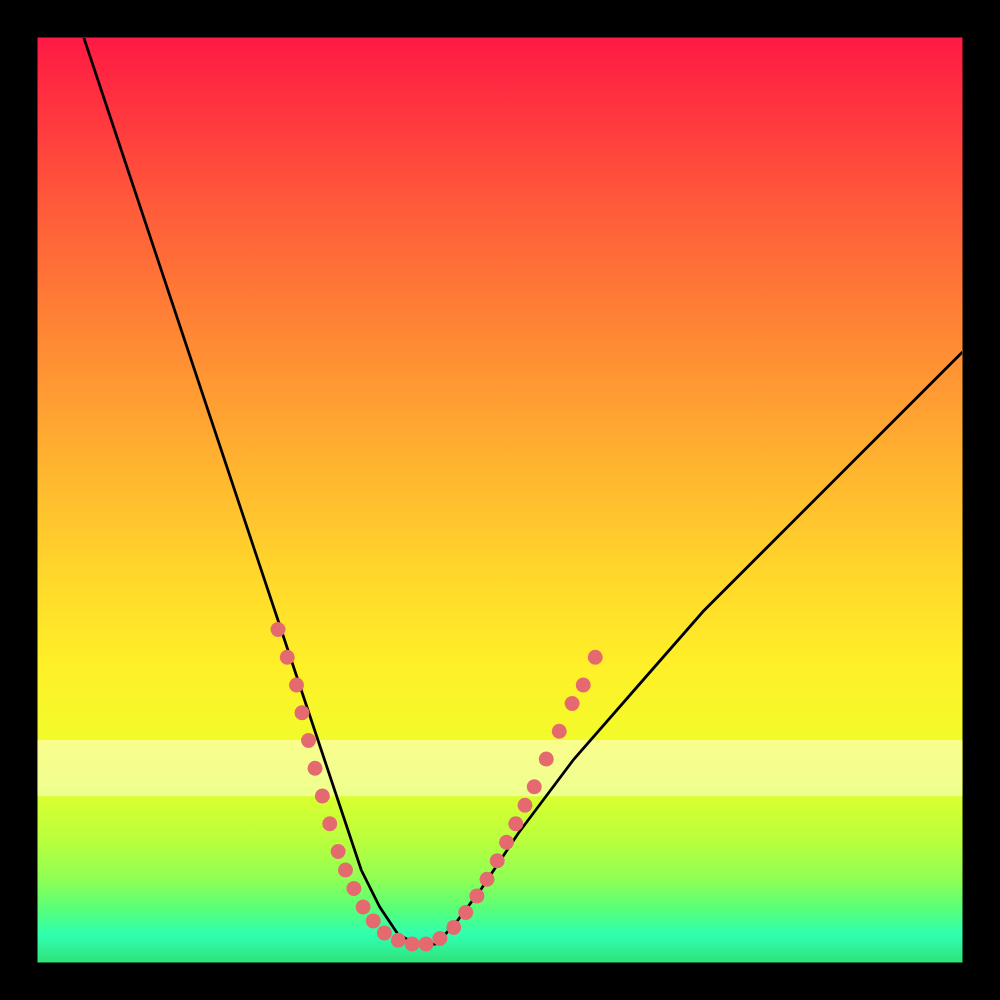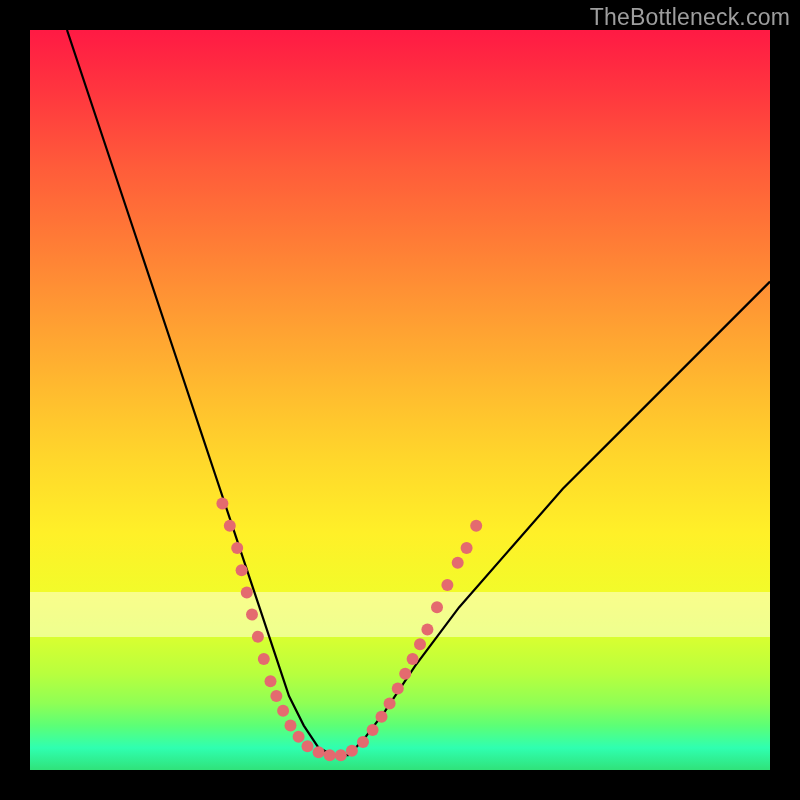--- a/index.html
+++ b/index.html
@@ -104,14 +104,13 @@
           <circle cx="397.4" cy="599.4" r="6" fill="#e46a6f"></circle>
           <circle cx="407.0" cy="577.2" r="6" fill="#e46a6f"></circle>
           <circle cx="417.4" cy="555.0" r="6" fill="#e46a6f"></circle>
           <circle cx="427.7" cy="532.8" r="6" fill="#e46a6f"></circle>
           <circle cx="436.6" cy="518.0" r="6" fill="#e46a6f"></circle>
           <circle cx="446.2" cy="495.8" r="6" fill="#e46a6f"></circle>
         </g>
     </svg>
 
   </div>
-  <div class="watermark">TheBottleneck.com</div>
 </div>
 
 </body></html>

